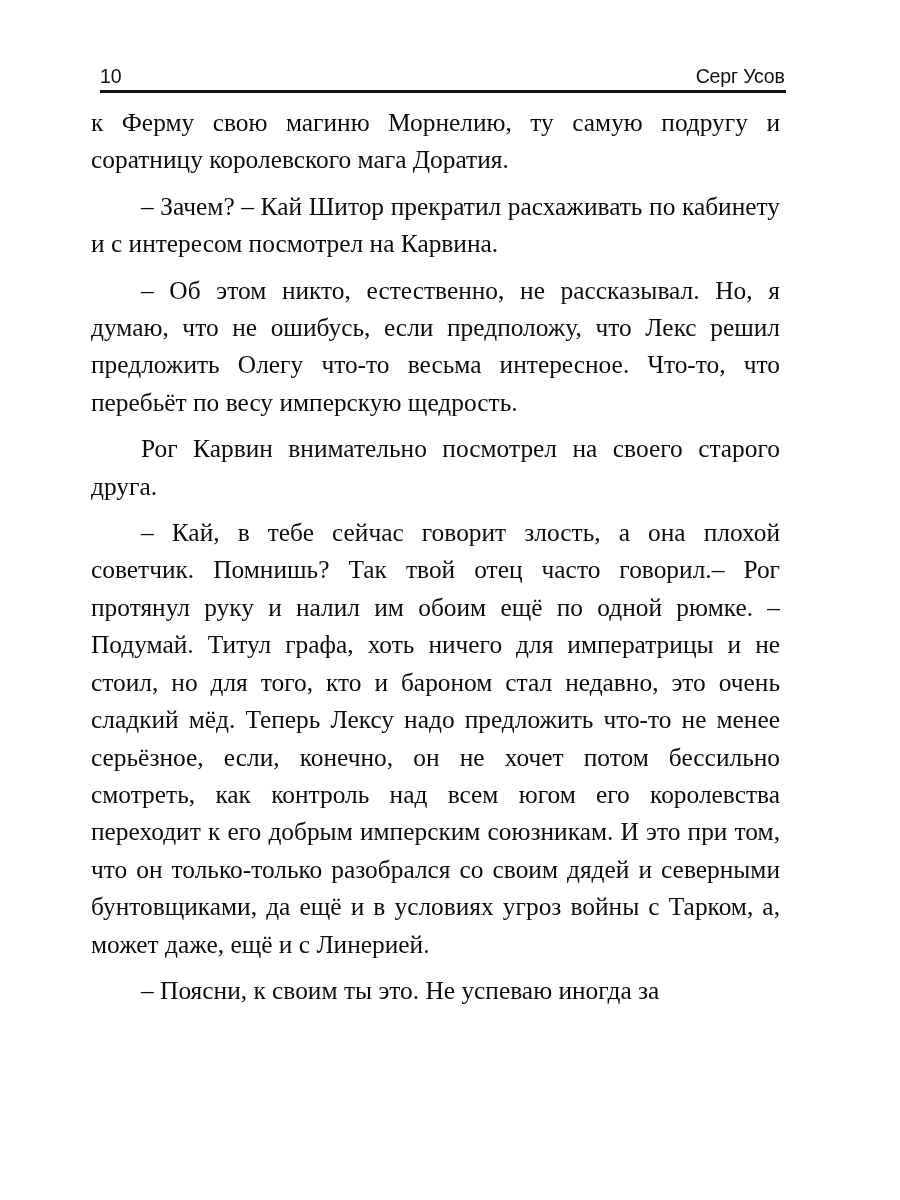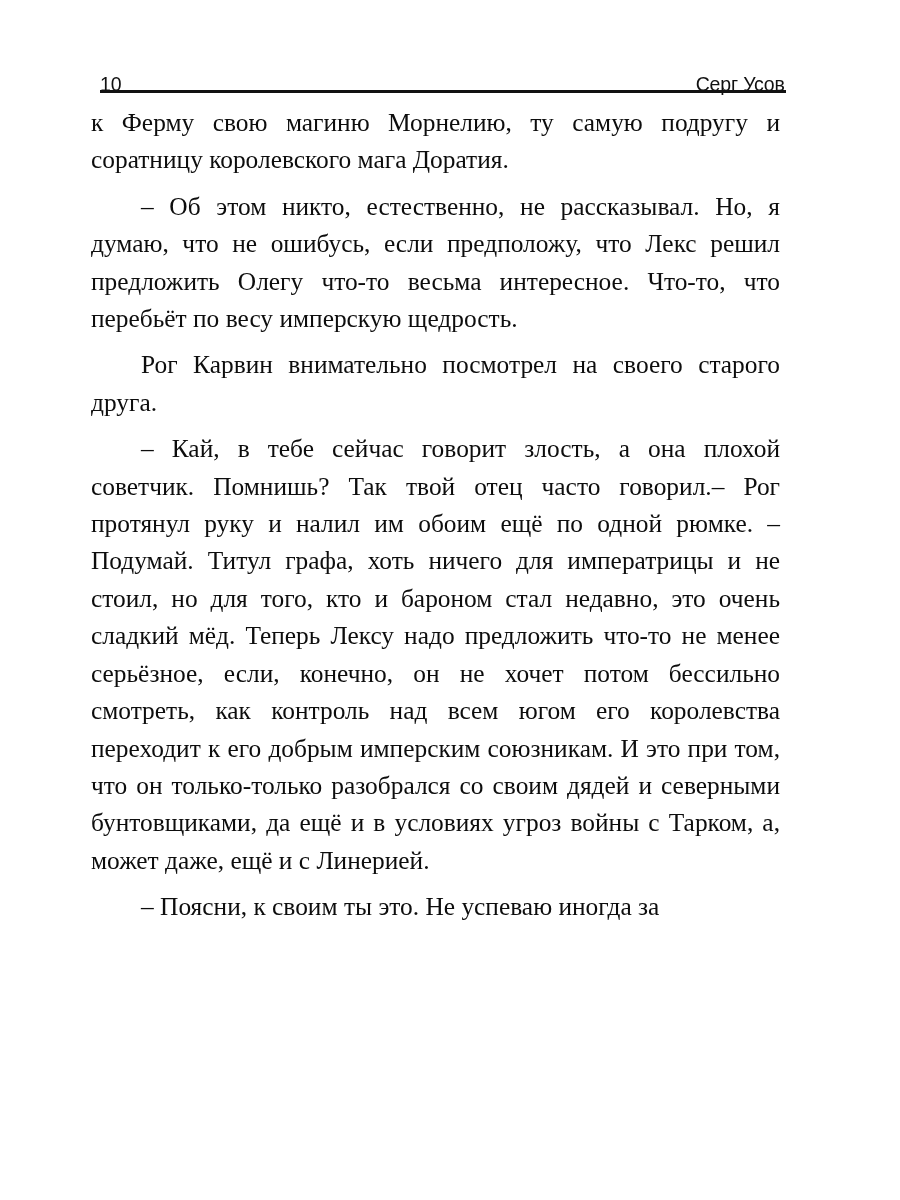--- a/index.html
+++ b/index.html
@@ -17,21 +17,21 @@
     background: #ffffff;
     overflow: hidden;
     box-sizing: border-box;
   }
 
   
   .running-head {
     position: absolute;
     left: 100px;
     right: 115px;
-    top: 60px;
+    top: 52px;
     height: 34px;
     display: flex;
     align-items: flex-end;
     justify-content: space-between;
     font-family: "Liberation Sans", "DejaVu Sans", sans-serif;
     font-size: 21px;
     line-height: 1;
     color: #111111;
     letter-spacing: -0.2px;
   }
@@ -101,19 +101,20 @@
 
   <div class="running-head">
     <span class="folio">10</span>
     <span class="author">Серг Усов</span>
   </div>
 
   <div class="head-rule"></div>
 
   <div class="textblock">
     <p class="cont">к Ферму свою магиню Морнелию, ту самую подругу и соратницу королевского мага Доратия.</p>
+    <p class="indent">– Зачем? – Кай Шитор прекратил расхаживать по кабинету и с интересом посмотрел на Карвина.</p>
     <p class="indent">– Об этом никто, естественно, не рассказывал. Но, я думаю, что не ошибусь, если предположу, что Лекс решил предложить Олегу что-то весьма интересное. Что-то, что перебьёт по весу имперскую щедрость.</p>
     <p class="indent">Рог Карвин внимательно посмотрел на своего старого друга.</p>
     <p class="indent">– Кай, в тебе сейчас говорит злость, а она плохой советчик. Помнишь? Так твой отец часто говорил.– Рог протянул руку и налил им обоим ещё по одной рюмке. – Подумай. Титул графа, хоть ничего для императрицы и не стоил, но для того, кто и бароном стал недавно, это очень сладкий мёд. Теперь Лексу надо предложить что-то не менее серьёзное, если, конечно, он не хочет потом бессильно смотреть, как контроль над всем югом его королевства переходит к его добрым имперским союзникам. И это при том, что он только-только разобрался со своим дядей и северными бунтовщиками, да ещё и в условиях угроз войны с Тарком, а, может даже, ещё и с Линерией.</p>
     <p class="indent">– Поясни, к своим ты это. Не успеваю иногда за</p>
   </div>
 
 </div>
 
 </body></html>

